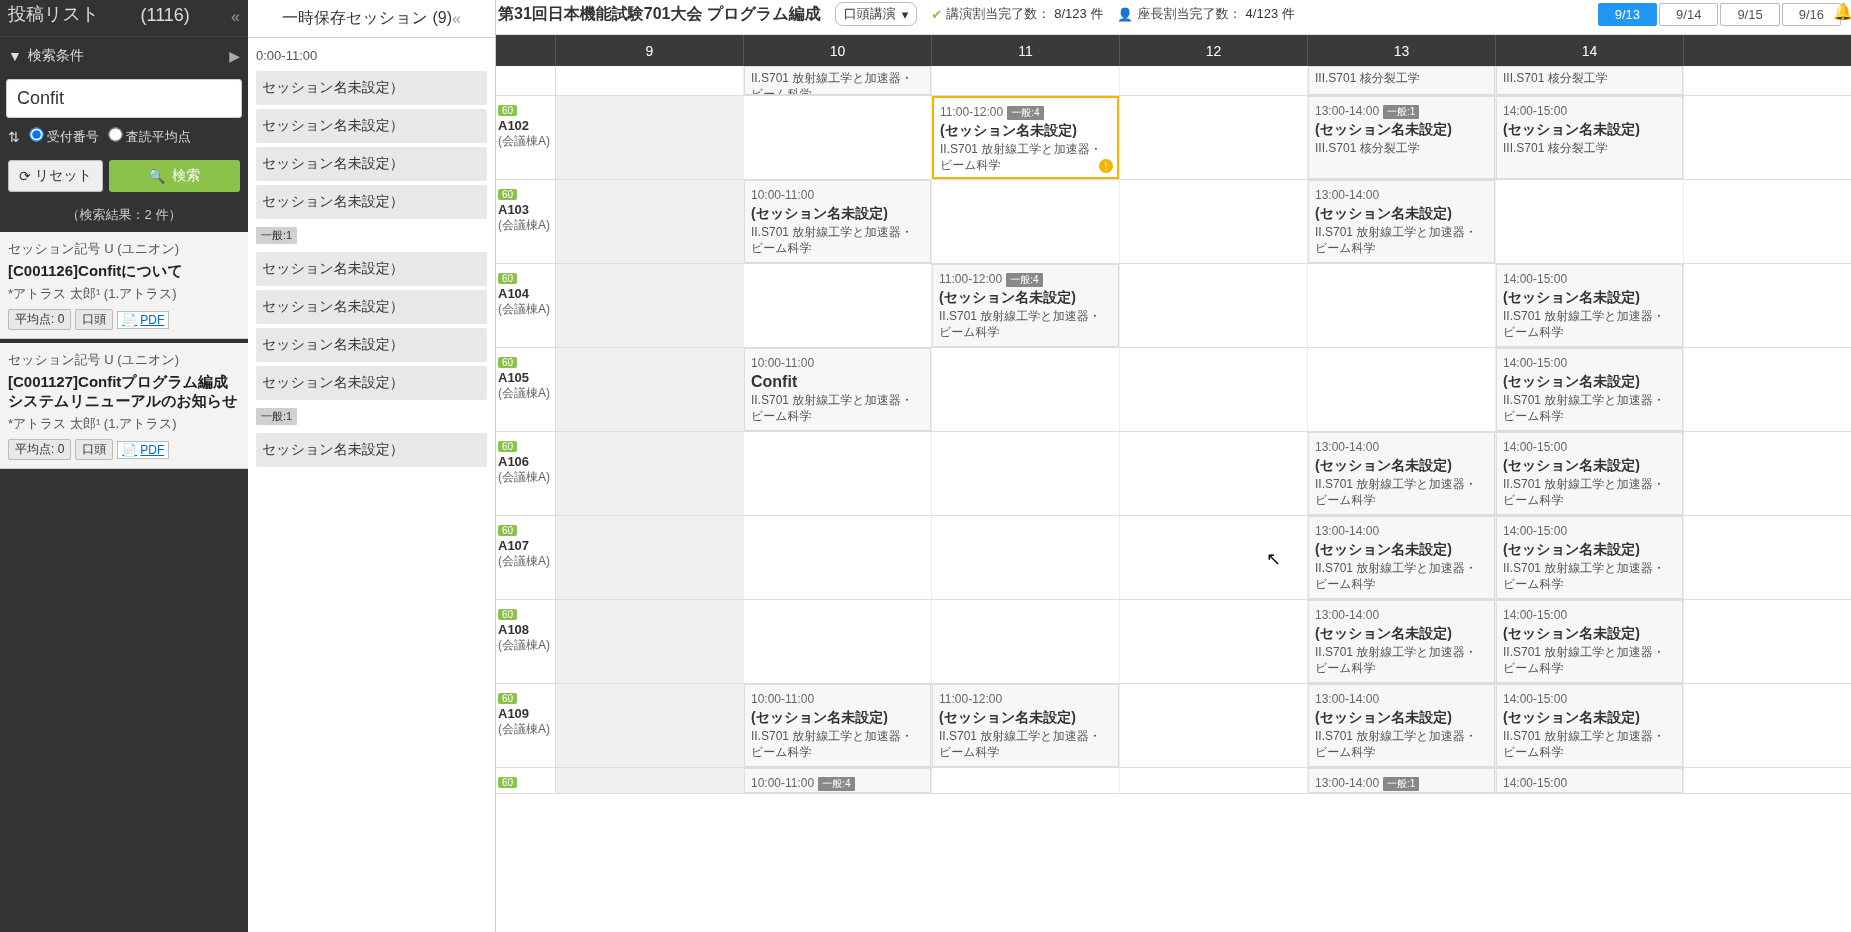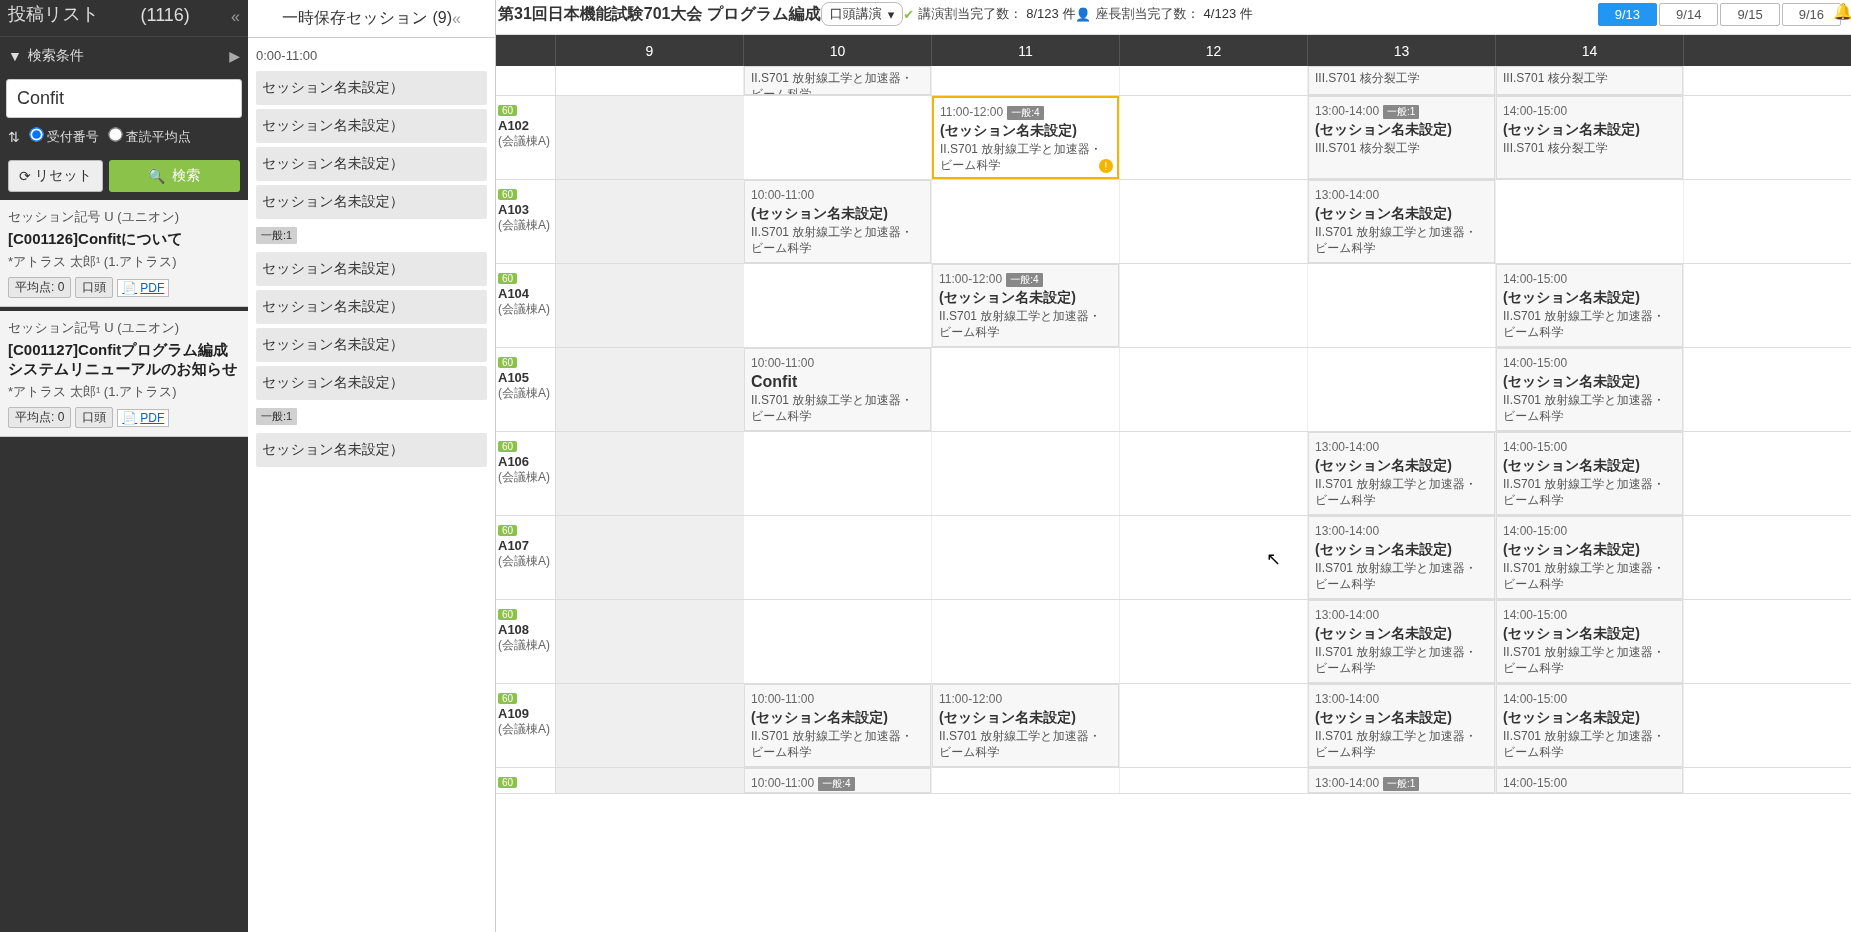--- a/index.html
+++ b/index.html
@@ -36,21 +36,21 @@
 .mid-panel{width:248px;background:#fff;display:flex;flex-direction:column;position:relative;border-right:1px solid #ccc}
 .mid-header{display:flex;align-items:center;justify-content:center;padding:8px 6px;border-bottom:1px solid #ccc}
 .mid-title{font-size:16px;color:#333}
 .mid-count{color:#333}
 .mid-body{flex:1;overflow:hidden;padding:6px 8px}
 .tmp-time{font-size:13px;color:#555;padding:4px 0}
 .tmp-row{background:#e8e8e8;color:#333;padding:8px 6px;margin:4px 0;font-size:14px;border-radius:2px}
 .tmp-badge{display:inline-block;background:#d0d0d0;color:#333;font-size:11px;padding:1px 5px;border-radius:1px;margin:4px 0}
 
 .main{flex:1;display:flex;flex-direction:column;background:#fff}
-.top-bar{display:flex;align-items:center;padding:2px 10px 8px 2px;border-bottom:1px solid #ddd;position:relative}
+.top-bar{display:flex;align-items:center;gap:14px;padding:2px 10px 8px 2px;border-bottom:1px solid #ddd;position:relative}
 .event-title{font-size:16px;font-weight:bold;color:#333}
 .mode-select{border:1px solid #bbb;padding:2px 8px;font-size:13px;color:#333;display:flex;align-items:center;gap:6px;border-radius:8px;cursor:pointer}
 .stat{display:flex;align-items:center;gap:4px;font-size:13px;color:#444}
 .stat-ico{color:#8bc34a}
 .stat-val{color:#333}
 .date-tabs{margin-left:auto;display:flex;gap:2px}
 .date-tab{border:1px solid #bbb;padding:3px 16px;font-size:13px;color:#555;cursor:pointer;border-radius:2px}
 .date-tab.active{background:#2196f3;color:#fff;border-color:#2196f3}
 .bell{position:absolute;right:-2px;top:2px;font-size:16px;color:#f4b400}
 
@@ -113,20 +113,21 @@
     <div class="btn-row">
       <button class="btn-reset">
         <span>⟳</span>
         <span>リセット</span>
       </button>
       <button class="btn-search">
         <span>🔍</span>
         <span>検索</span>
       </button>
     </div>
+    <div class="result-count">（検索結果：2 件）</div>
     <div class="cards" id="cards">
         <div class="card">
           <div class="card-meta">セッション記号 U (ユニオン)</div>
   <div class="card-title">[C001126]Confitについて</div>
   <div class="card-author">*アトラス 太郎¹ (1.アトラス)</div>
   <div class="card-bottom">
     <span class="pill">平均点: 0</span>
     <span class="pill">口頭</span>
     <span class="pdf-link"><span class="pdf-ico">📄</span>PDF</span>
   </div>

